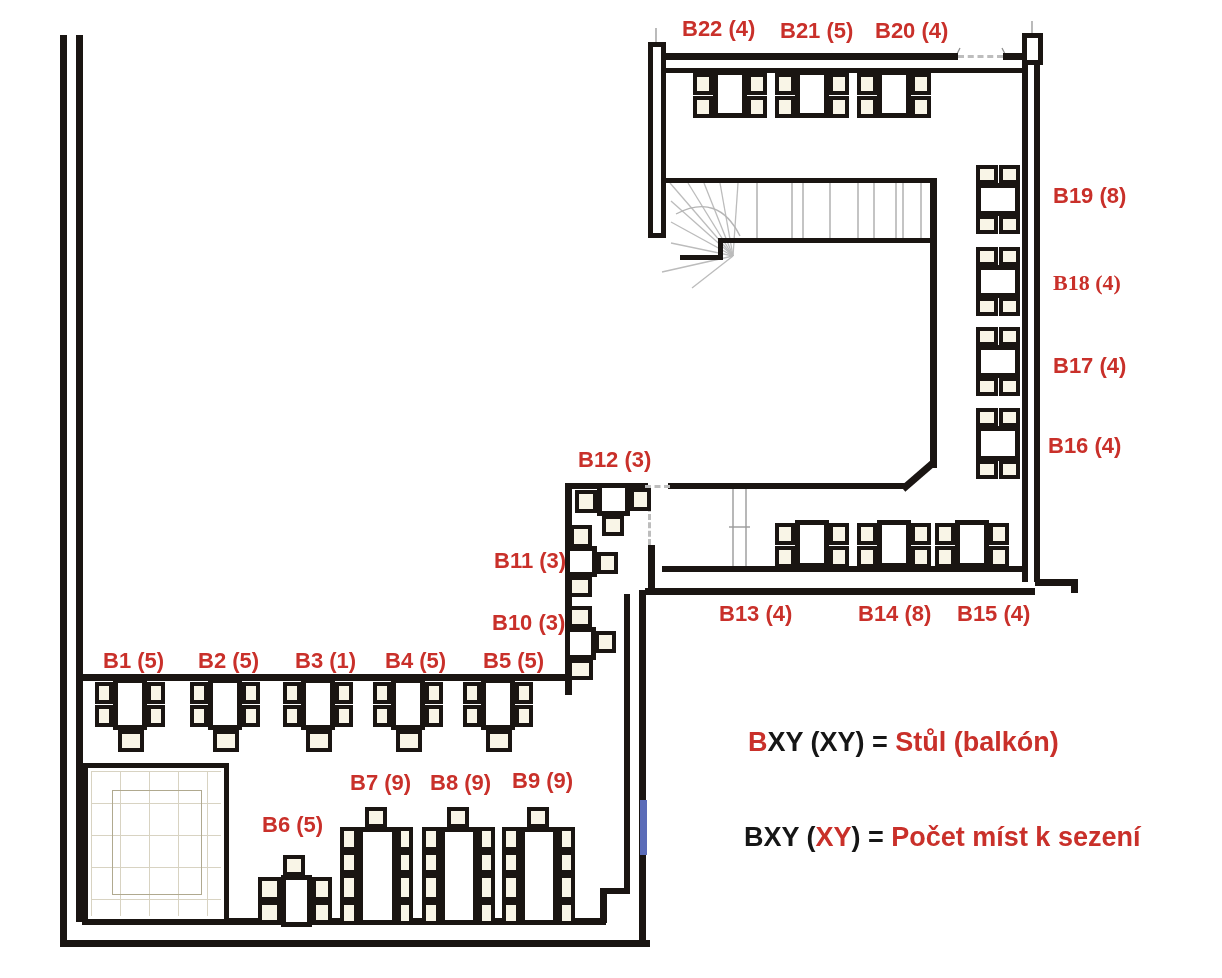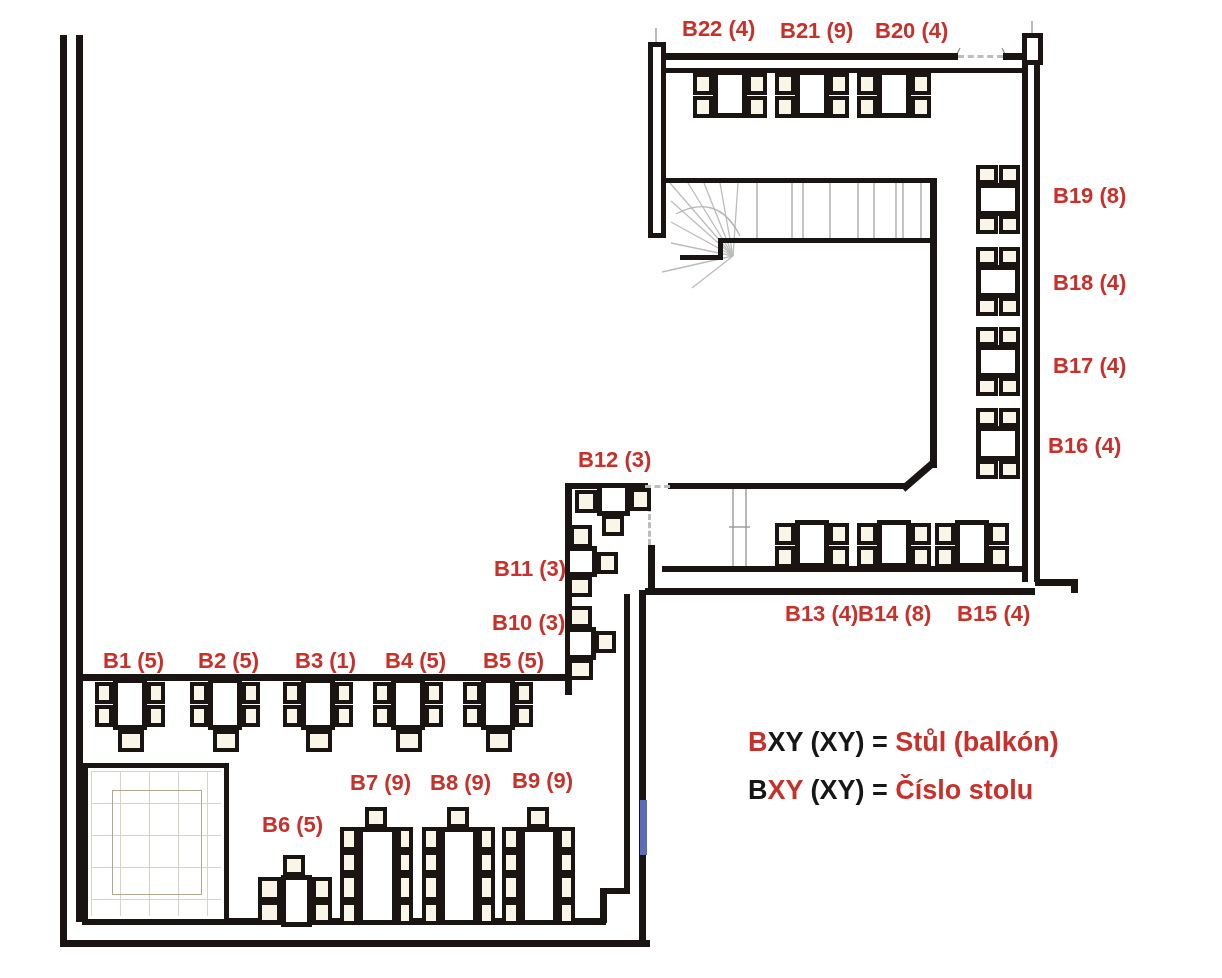--- a/index.html
+++ b/index.html
@@ -113,21 +113,21 @@
 
   <div class="gridsq" style="left:83px;top:763px;width:146px;height:161px;">
     <div class="gridlines"></div>
   </div>
   <div class="innerrect" style="left:112px;top:790px;width:90px;height:105px;"></div>
 
   <div class="bluemark" style="left:640px;top:800px;width:7px;height:55px;"></div>
 
 
   <div class="legend-row" style="left:748px;top:727px;text-align:right;"><span class="seg-r">B</span><span class="seg-k">XY (XY) = </span><span class="seg-r">Stůl (balkón)</span></div>
-  <div class="legend-row" style="left:748px;top:775px;"><span class="seg-k">B</span><span class="seg-r">XY</span><span class="seg-k"> (XY) = </span><span class="seg-r">Číslo stolu</span></div>
+  <div class="legend-row" style="left:744px;top:822px;"><span class="seg-k">BXY (</span><span class="seg-r">XY</span><span class="seg-k">) = </span><span class="seg-r">Počet míst k sezení</span></div>
 
 <div class="chair" style="left: 95px; top: 682px; width: 18px; height: 22px;"></div>
     <div class="chair" style="left: 95px; top: 705px; width: 18px; height: 22px;"></div>
     <div class="chair" style="left: 147px; top: 682px; width: 18px; height: 22px;"></div>
     <div class="chair" style="left: 147px; top: 705px; width: 18px; height: 22px;"></div>
     <div class="chair" style="left: 118px; top: 730px; width: 26px; height: 22px;"></div>
     <div class="tbl" style="left: 113px; top: 678px; width: 34px; height: 52px;"></div>
     <div class="tbl-label" style="left: 103px; top: 648px;">B1 (5)</div>
     <div class="chair" style="left: 190px; top: 682px; width: 18px; height: 22px;"></div>
     <div class="chair" style="left: 190px; top: 705px; width: 18px; height: 22px;"></div>
@@ -199,32 +199,32 @@
     <div class="tbl-label" style="left: 512px; top: 768px;">B9 (9)</div>
     <div class="chair" style="left: 568px; top: 606px; width: 24px; height: 22px;"></div>
     <div class="chair" style="left: 595px; top: 631px; width: 21px; height: 22px;"></div>
     <div class="chair" style="left: 568px; top: 659px; width: 25px; height: 21px;"></div>
     <div class="tbl" style="left: 565px; top: 627px; width: 31px; height: 33px;"></div>
     <div class="tbl-label" style="left: 492px; top: 610px;">B10 (3)</div>
     <div class="chair" style="left: 570px; top: 525px; width: 22px; height: 23px;"></div>
     <div class="chair" style="left: 597px; top: 552px; width: 21px; height: 22px;"></div>
     <div class="chair" style="left: 568px; top: 576px; width: 24px; height: 21px;"></div>
     <div class="tbl" style="left: 565px; top: 546px; width: 32px; height: 31px;"></div>
-    <div class="tbl-label" style="left: 494px; top: 548px; margin-top: 8px;">B11 (3)</div>
+    <div class="tbl-label" style="left: 494px; top: 548px;">B11 (3)</div>
     <div class="chair" style="left: 575px; top: 490px; width: 22px; height: 23px;"></div>
     <div class="chair" style="left: 630px; top: 488px; width: 21px; height: 23px;"></div>
     <div class="chair" style="left: 602px; top: 515px; width: 22px; height: 21px;"></div>
     <div class="tbl" style="left: 597px; top: 483px; width: 33px; height: 33px;"></div>
     <div class="tbl-label" style="left: 578px; top: 447px;">B12 (3)</div>
     <div class="chair" style="left: 775px; top: 523px; width: 20px; height: 22px;"></div>
     <div class="chair" style="left: 775px; top: 546px; width: 20px; height: 22px;"></div>
     <div class="chair" style="left: 829px; top: 523px; width: 20px; height: 22px;"></div>
     <div class="chair" style="left: 829px; top: 546px; width: 20px; height: 22px;"></div>
     <div class="tbl" style="left: 795px; top: 520px; width: 34px; height: 48px;"></div>
-    <div class="tbl-label" style="left: 785px; top: 601px;">B13 (4)</div>
+    <div class="tbl-label" style="left: 719px; top: 601px;">B13 (4)</div>
     <div class="chair" style="left: 857px; top: 523px; width: 20px; height: 22px;"></div>
     <div class="chair" style="left: 857px; top: 546px; width: 20px; height: 22px;"></div>
     <div class="chair" style="left: 911px; top: 523px; width: 20px; height: 22px;"></div>
     <div class="chair" style="left: 911px; top: 546px; width: 20px; height: 22px;"></div>
     <div class="tbl" style="left: 877px; top: 520px; width: 34px; height: 48px;"></div>
     <div class="tbl-label" style="left: 858px; top: 601px;">B14 (8)</div>
     <div class="chair" style="left: 935px; top: 523px; width: 20px; height: 22px;"></div>
     <div class="chair" style="left: 935px; top: 546px; width: 20px; height: 22px;"></div>
     <div class="chair" style="left: 989px; top: 523px; width: 20px; height: 22px;"></div>
     <div class="chair" style="left: 989px; top: 546px; width: 20px; height: 22px;"></div>
@@ -240,38 +240,38 @@
     <div class="chair" style="left: 999px; top: 327px; width: 21px; height: 19px;"></div>
     <div class="chair" style="left: 976px; top: 377px; width: 22px; height: 19px;"></div>
     <div class="chair" style="left: 999px; top: 377px; width: 21px; height: 19px;"></div>
     <div class="tbl" style="left: 976px; top: 345px; width: 44px; height: 33px;"></div>
     <div class="tbl-label" style="left: 1053px; top: 353px;">B17 (4)</div>
     <div class="chair" style="left: 976px; top: 247px; width: 22px; height: 19px;"></div>
     <div class="chair" style="left: 999px; top: 247px; width: 21px; height: 19px;"></div>
     <div class="chair" style="left: 976px; top: 297px; width: 22px; height: 19px;"></div>
     <div class="chair" style="left: 999px; top: 297px; width: 21px; height: 19px;"></div>
     <div class="tbl" style="left: 976px; top: 265px; width: 44px; height: 33px;"></div>
-    <div class="tbl-label" style="left: 1053px; top: 270px;">B18 (4)</div>
+    <div class="tbl-label" style="left: 1053px; top: 270px; font-family: Liberation Serif, serif;">B18 (4)</div>
     <div class="chair" style="left: 976px; top: 165px; width: 22px; height: 19px;"></div>
     <div class="chair" style="left: 999px; top: 165px; width: 21px; height: 19px;"></div>
     <div class="chair" style="left: 976px; top: 215px; width: 22px; height: 19px;"></div>
     <div class="chair" style="left: 999px; top: 215px; width: 21px; height: 19px;"></div>
     <div class="tbl" style="left: 976px; top: 183px; width: 44px; height: 33px;"></div>
     <div class="tbl-label" style="left: 1053px; top: 183px;">B19 (8)</div>
     <div class="chair" style="left: 857px; top: 73px; width: 20px; height: 22px;"></div>
     <div class="chair" style="left: 857px; top: 96px; width: 20px; height: 22px;"></div>
     <div class="chair" style="left: 911px; top: 73px; width: 20px; height: 22px;"></div>
     <div class="chair" style="left: 911px; top: 96px; width: 20px; height: 22px;"></div>
     <div class="tbl" style="left: 877px; top: 70px; width: 34px; height: 48px;"></div>
     <div class="tbl-label" style="left: 875px; top: 18px;">B20 (4)</div>
     <div class="chair" style="left: 775px; top: 73px; width: 20px; height: 22px;"></div>
     <div class="chair" style="left: 775px; top: 96px; width: 20px; height: 22px;"></div>
     <div class="chair" style="left: 829px; top: 73px; width: 20px; height: 22px;"></div>
     <div class="chair" style="left: 829px; top: 96px; width: 20px; height: 22px;"></div>
     <div class="tbl" style="left: 795px; top: 70px; width: 34px; height: 48px;"></div>
-    <div class="tbl-label" style="left: 780px; top: 18px;">B21 (9)</div>
+    <div class="tbl-label" style="left: 780px; top: 18px;">B21 (5)</div>
     <div class="chair" style="left: 693px; top: 73px; width: 20px; height: 22px;"></div>
     <div class="chair" style="left: 693px; top: 96px; width: 20px; height: 22px;"></div>
     <div class="chair" style="left: 747px; top: 73px; width: 20px; height: 22px;"></div>
     <div class="chair" style="left: 747px; top: 96px; width: 20px; height: 22px;"></div>
     <div class="tbl" style="left: 713px; top: 70px; width: 34px; height: 48px;"></div>
     <div class="tbl-label" style="left: 682px; top: 16px;">B22 (4)</div>
   </div>
 
 </body></html>

